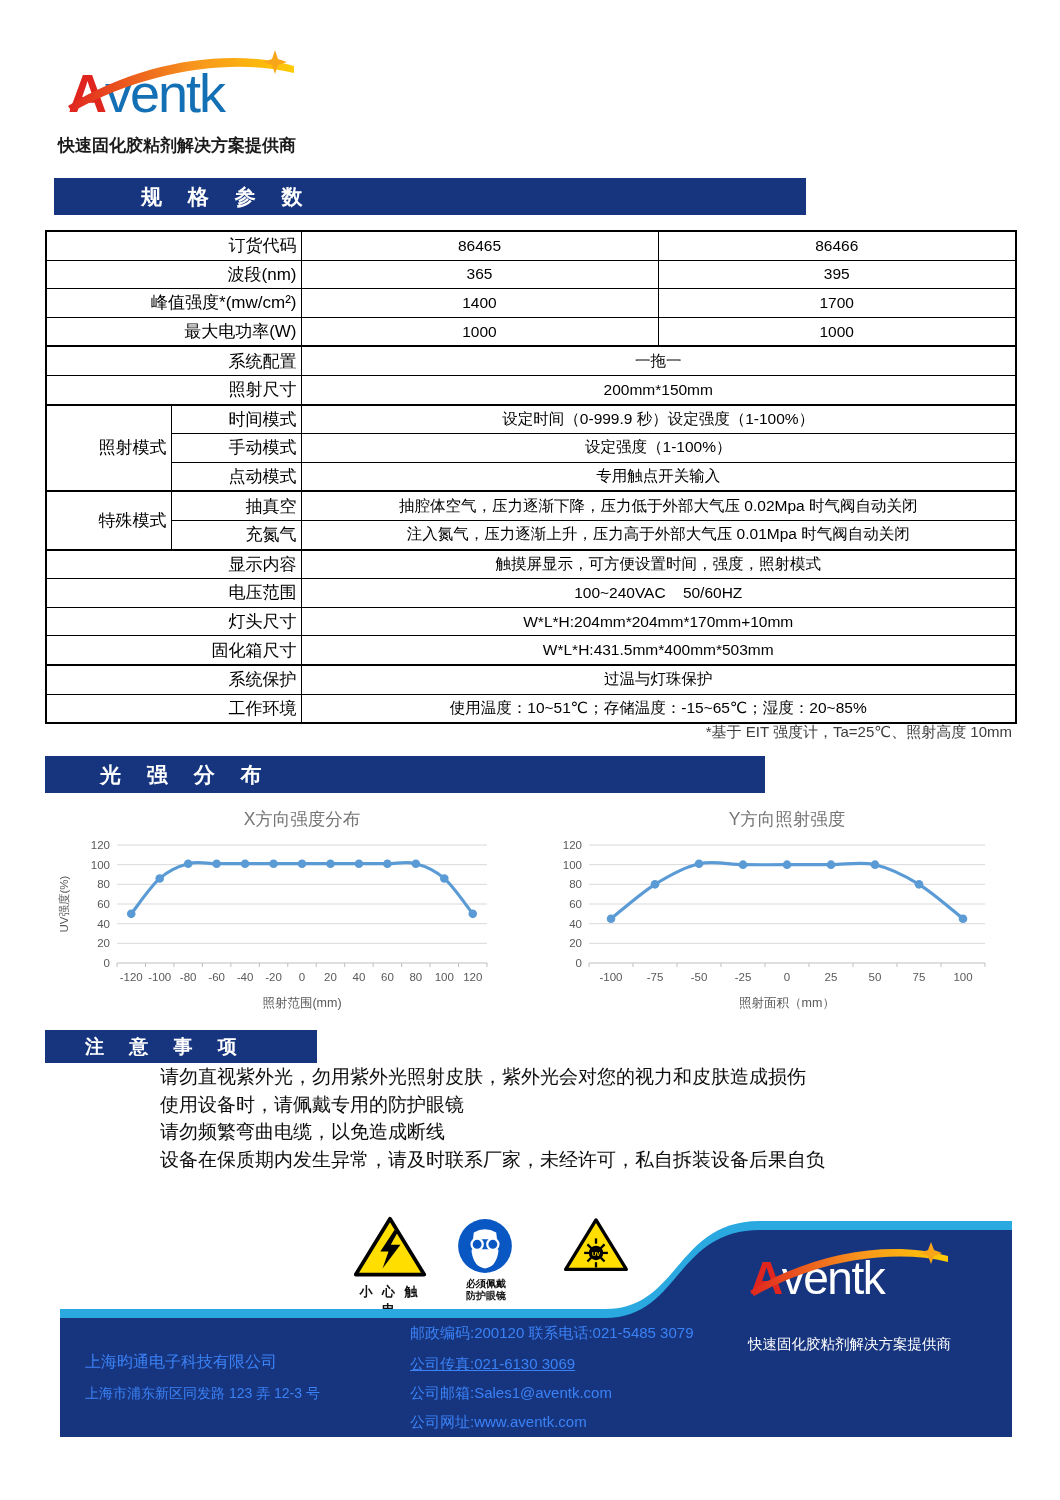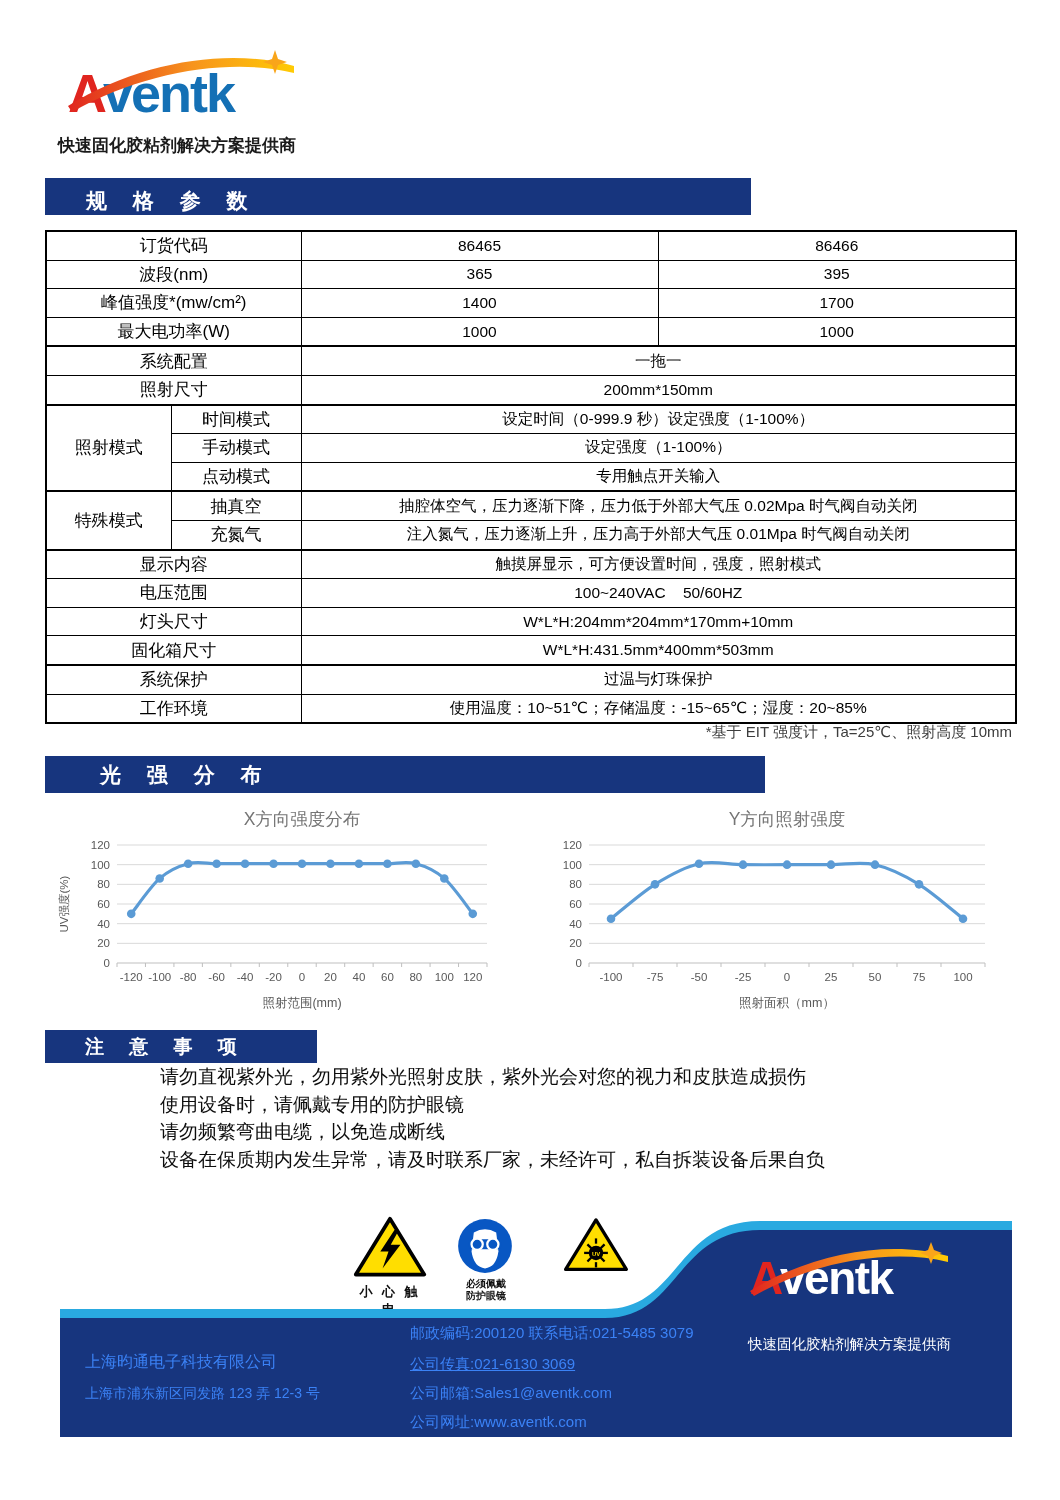--- a/index.html
+++ b/index.html
@@ -3,37 +3,37 @@
 <meta charset="utf-8">
 <style>
   html,body{margin:0;padding:0;background:#fff;}
   body{font-family:"Liberation Sans","DejaVu Sans",sans-serif;}
   #page{position:relative;width:1060px;height:1500px;background:#fff;margin:0 auto;overflow:hidden;}
   .abs{position:absolute;}
 
   
   .logo{line-height:1;white-space:nowrap;}
   .logo .la{font-weight:bold;color:#e0251f;}
-  .logo .lr{font-weight:bold;color:#1470b5;}
+  .logo .lr{font-weight:normal;color:#1470b5;}
   #logo-top{left:68px;top:66px;font-size:54px;letter-spacing:-2px;}
   #tagline-top{left:58px;top:134px;font-size:17px;font-weight:600;color:#1a1a1a;}
 
   
   .section-bar{background:#17357e;color:#fff;font-weight:bold;display:flex;align-items:center;}
   .section-bar span{letter-spacing:10px;}
-  #bar-specs{left:45px;top:178px;width:665px;height:37px;font-size:21px;padding-left:41px;align-items:flex-end;}
+  #bar-specs{left:54px;top:178px;width:665px;height:37px;font-size:21px;padding-left:87px;}
   #bar-dist{left:45px;top:756px;width:665px;height:37px;font-size:21px;padding-left:55px;}
   #bar-notes{left:45px;top:1030px;width:232px;height:33px;font-size:19px;padding-left:40px;}
 
   
   #spec-table{left:45px;top:230px;width:970px;border-collapse:collapse;table-layout:fixed;}
   #spec-table td{border:1px solid #000;height:27.6px;text-align:center;vertical-align:middle;
                  white-space:pre-wrap;color:#000;padding:0 4px;}
   #spec-table{border:2px solid #000;}
-  #spec-table td.lbl{font-size:17px;}
+  #spec-table td.lbl{font-size:17px;text-align:right;}
   #spec-table td.val{font-size:15.5px;}
   #spec-table tr.thick td{border-top-width:2px;}
   #footnote{right:48px;top:723px;font-size:15px;color:#3c3c3c;}
 
   
   .chart{background:#fff;}
   #chart-0{left:55px;top:793px;width:450px;height:222px;}
   #chart-1{left:545px;top:793px;width:470px;height:222px;}
 
   

